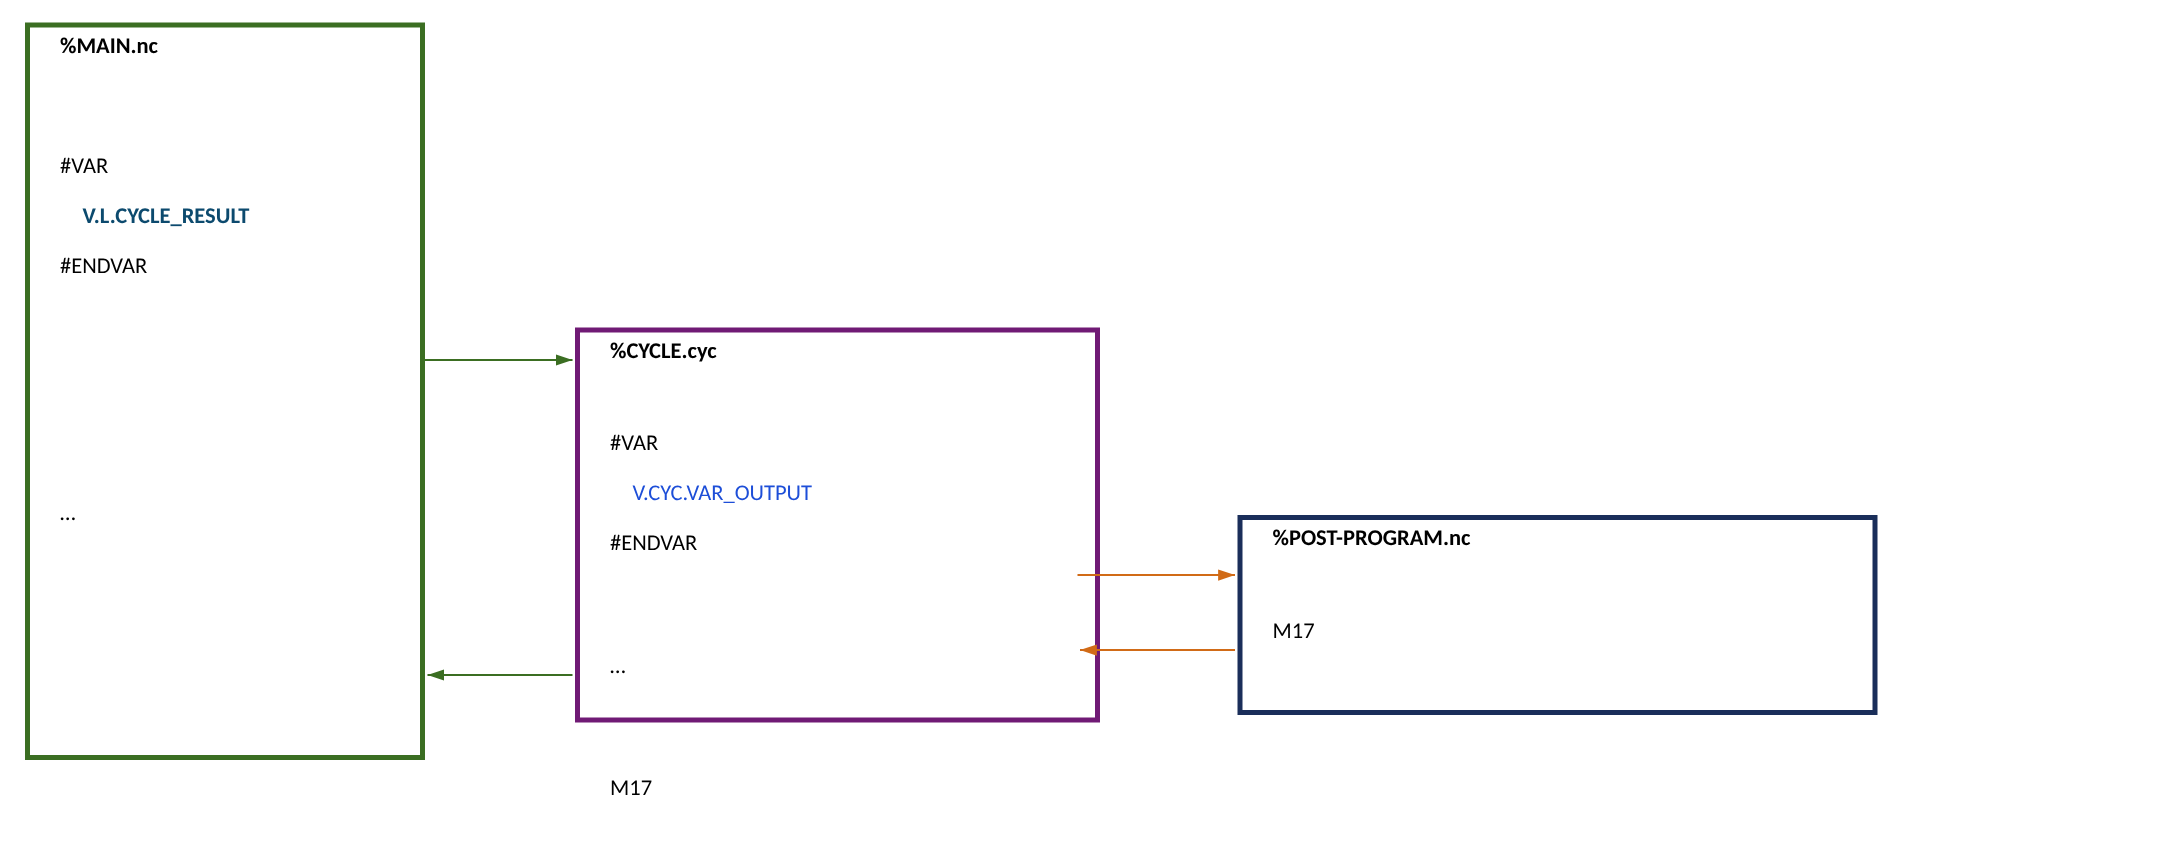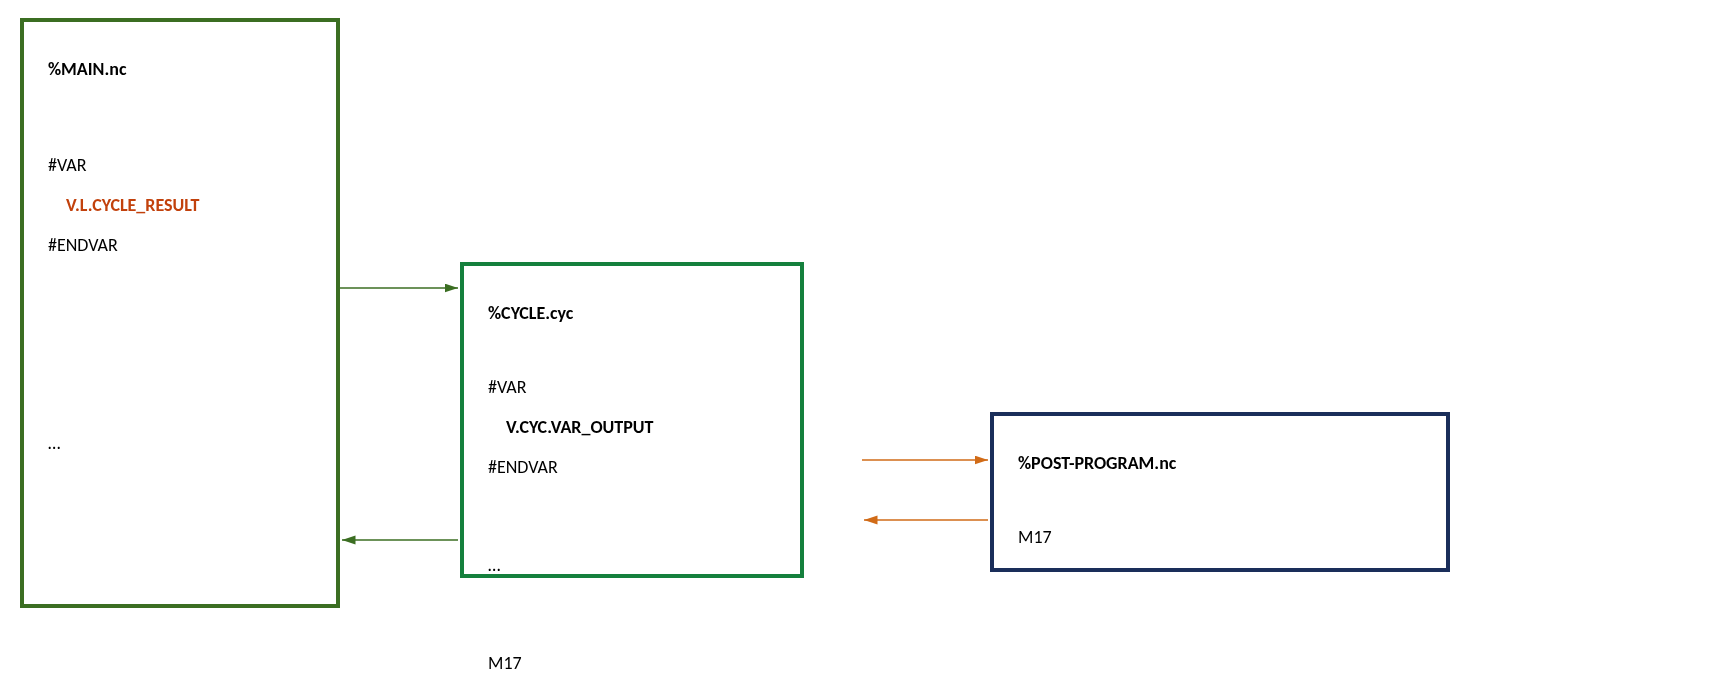--- a/index.html
+++ b/index.html
@@ -8,48 +8,48 @@
     padding: 20px;
     font-family: Calibri, Arial, sans-serif;
     font-size: 18px;
     background: #fff;
     position: relative;
     width: 1728px;
     height: 678px;
   }
   .box {
     position: absolute;
-    padding: 36px 24px;
+    padding: 3px 24px;
     background: #fff;
   }
   .box-main {
     border: 4px solid #3b6e22;
     left: 20px;
     top: 18px;
     width: 320px;
     height: 590px;
   }
   .box-cycle {
-    border: 4px solid #15803d;
+    border: 4px solid #701a75;
     left: 460px;
     top: 262px;
-    width: 344px;
+    width: 420px;
     height: 316px;
   }
   .box-post {
     border: 4px solid #1a2e5a;
     left: 990px;
     top: 412px;
-    width: 460px;
+    width: 512px;
     height: 160px;
   }
   .title { font-weight: 700; margin-bottom: 16px; }
   .code-line { margin: 18px 0; white-space: pre; }
-  .green { color: #c2410c; font-weight: 700; }
-  .orange { color: #000000; font-weight: 700; }
+  .green { color: #0c4a6e; font-weight: 700; }
+  .orange { color: #1d4ed8; font-weight: 400; }
   .indent { padding-left: 18px; }
   .gap-lg { height: 40px; }
   .gap-xl { height: 70px; }
   .gap-xxl { height: 140px; }
   svg.arrows {
     position: absolute;
     left: 0; top: 0;
     width: 1728px; height: 678px;
     pointer-events: none;
   }

